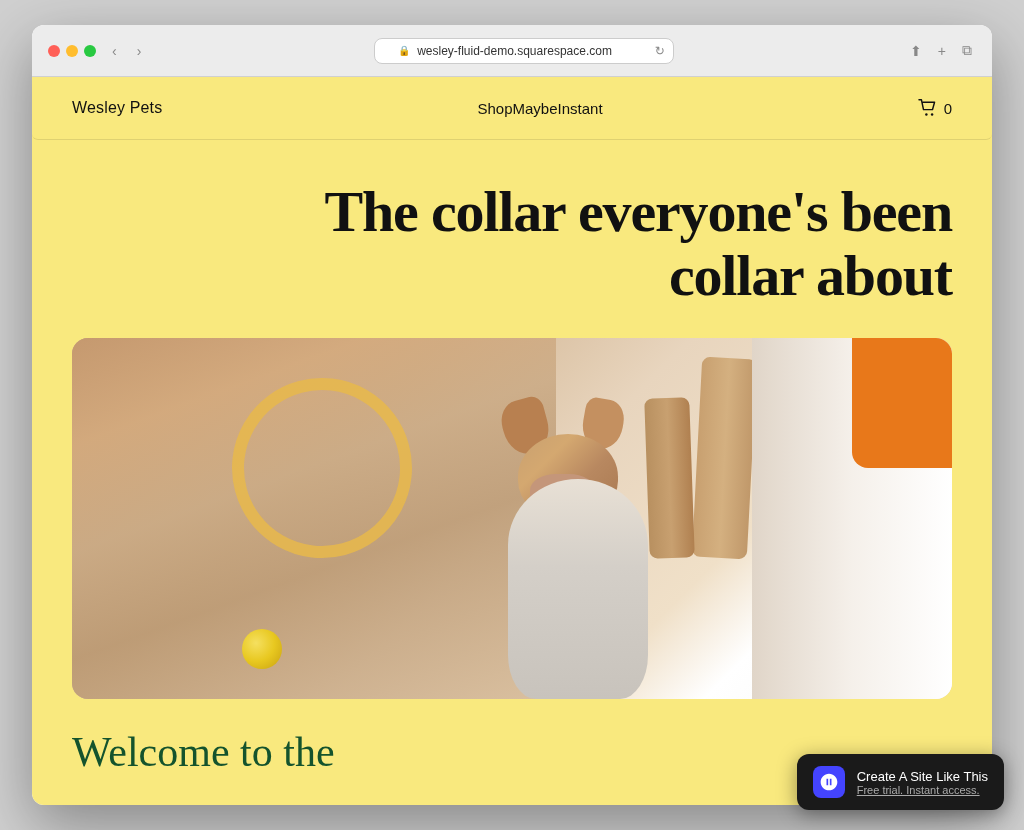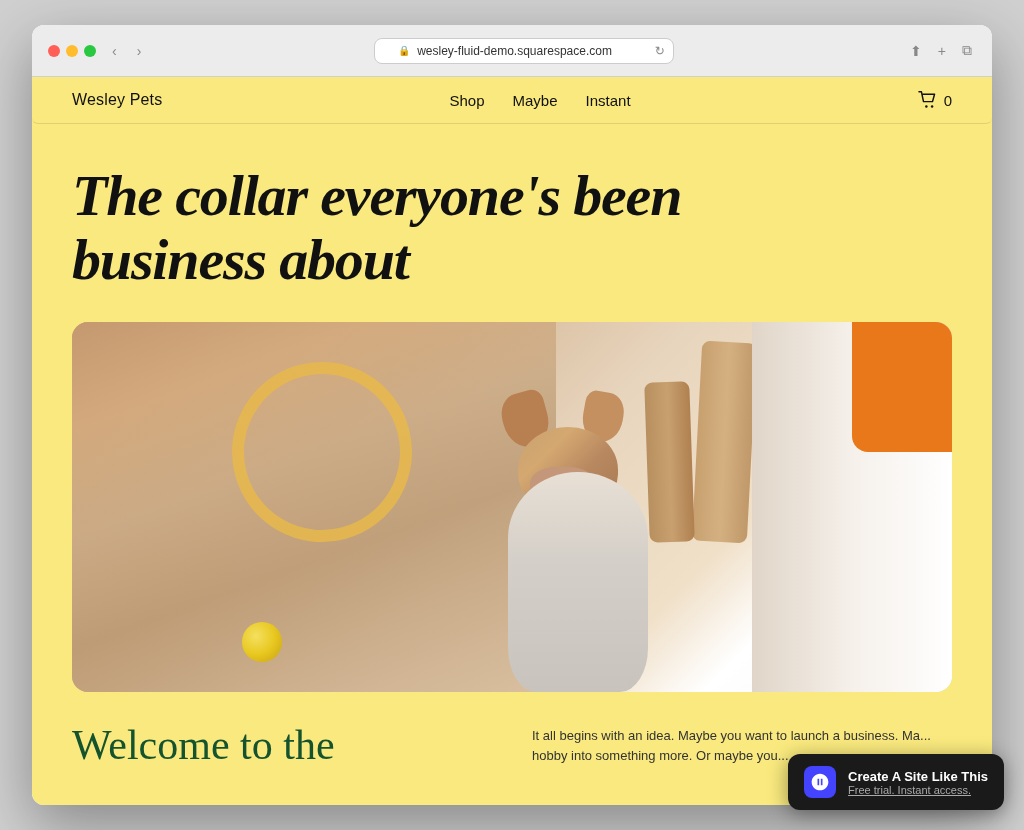--- a/index.html
+++ b/index.html
@@ -122,35 +122,34 @@
       overflow: hidden;
       display: flex;
       flex-direction: column;
     }
 
     
     .site-nav {
       display: flex;
       align-items: flex-end;
       justify-content: space-between;
-      padding: 14px 40px;
+      padding: 22px 40px;
       border-bottom: 1px solid rgba(0,0,0,0.1);
       border-radius: 6px;
     }
 
     .site-logo {
       font-size: 16px;
       font-weight: 500;
       color: #111;
       letter-spacing: 0.01em;
     }
 
     .nav-links {
       display: flex;
-      gap: 28px;
       align-items: center;
     }
 
     .nav-link {
       font-size: 15px;
       color: #111;
       text-decoration: none;
       cursor: pointer;
     }
 
@@ -164,22 +163,21 @@
     }
 
     .cart-icon-svg {
       width: 20px;
       height: 18px;
     }
 
     
     .hero-section {
       padding: 40px 40px 0;
-      text-align: left;
-      font-style: italic;
+      text-align: right;
     }
 
     .hero-headline {
       font-size: 58px;
       font-weight: 700;
       color: #111;
       line-height: 1.1;
       letter-spacing: -0.02em;
       font-family: 'Georgia', 'Times New Roman', serif;
       margin-bottom: 30px;
@@ -427,21 +425,21 @@
       fill: white;
     }
 
     .cta-text-block {
       display: flex;
       flex-direction: column;
     }
 
     .cta-title {
       font-size: 13px;
-      font-weight: 700;
+      font-weight: 400;
       color: #fff;
     }
 
     .cta-subtitle {
       font-size: 11px;
       color: #aaa;
       text-decoration: underline;
     }
   </style>
 </head>
@@ -491,21 +489,21 @@
           <circle cx="10" cy="19" r="1.5" fill="#111"></circle>
           <circle cx="17" cy="19" r="1.5" fill="#111"></circle>
         </svg>
         <span>0</span>
       </div>
     </nav>
 
     <div class="hero-section">
       <h1 class="hero-headline">
         <span>The collar everyone's been</span><br>
-        <span>business about</span>
+        <span>collar about</span>
       </h1>
     </div>
 
     <div class="hero-image-container">
       <div class="hero-image-bg">
         <div class="dog-scene">
           <div class="scene-bg-left"></div>
 
           <div class="cardboard-tube-1"></div>
           <div class="cardboard-tube-2"></div>
@@ -527,23 +525,20 @@
           <div class="scene-ball"></div>
         </div>
       </div>
     </div>
 
     <div class="below-fold">
       <div class="welcome-text-left">
         <h2 class="welcome-headline">
           <span>Welcome to the</span>
         </h2>
-      </div>
-      <div class="welcome-body-right">
-        <p class="welcome-body-text">It all begins with an idea. Maybe you want to launch a business. Ma... hobby into something more. Or maybe you...</p>
       </div>
     </div>
 
   </div>
 </div>
 
 <div class="cta-banner">
   <div class="cta-icon">
     <svg viewBox="0 0 24 24" xmlns="http://www.w3.org/2000/svg">
       <path d="M12 2C6.48 2 2 6.48 2 12s4.48 10 10 10 10-4.48 10-10S17.52 2 12 2zm-1 14H9V8h2v8zm4 0h-2V8h2v8z" fill="white"></path>

